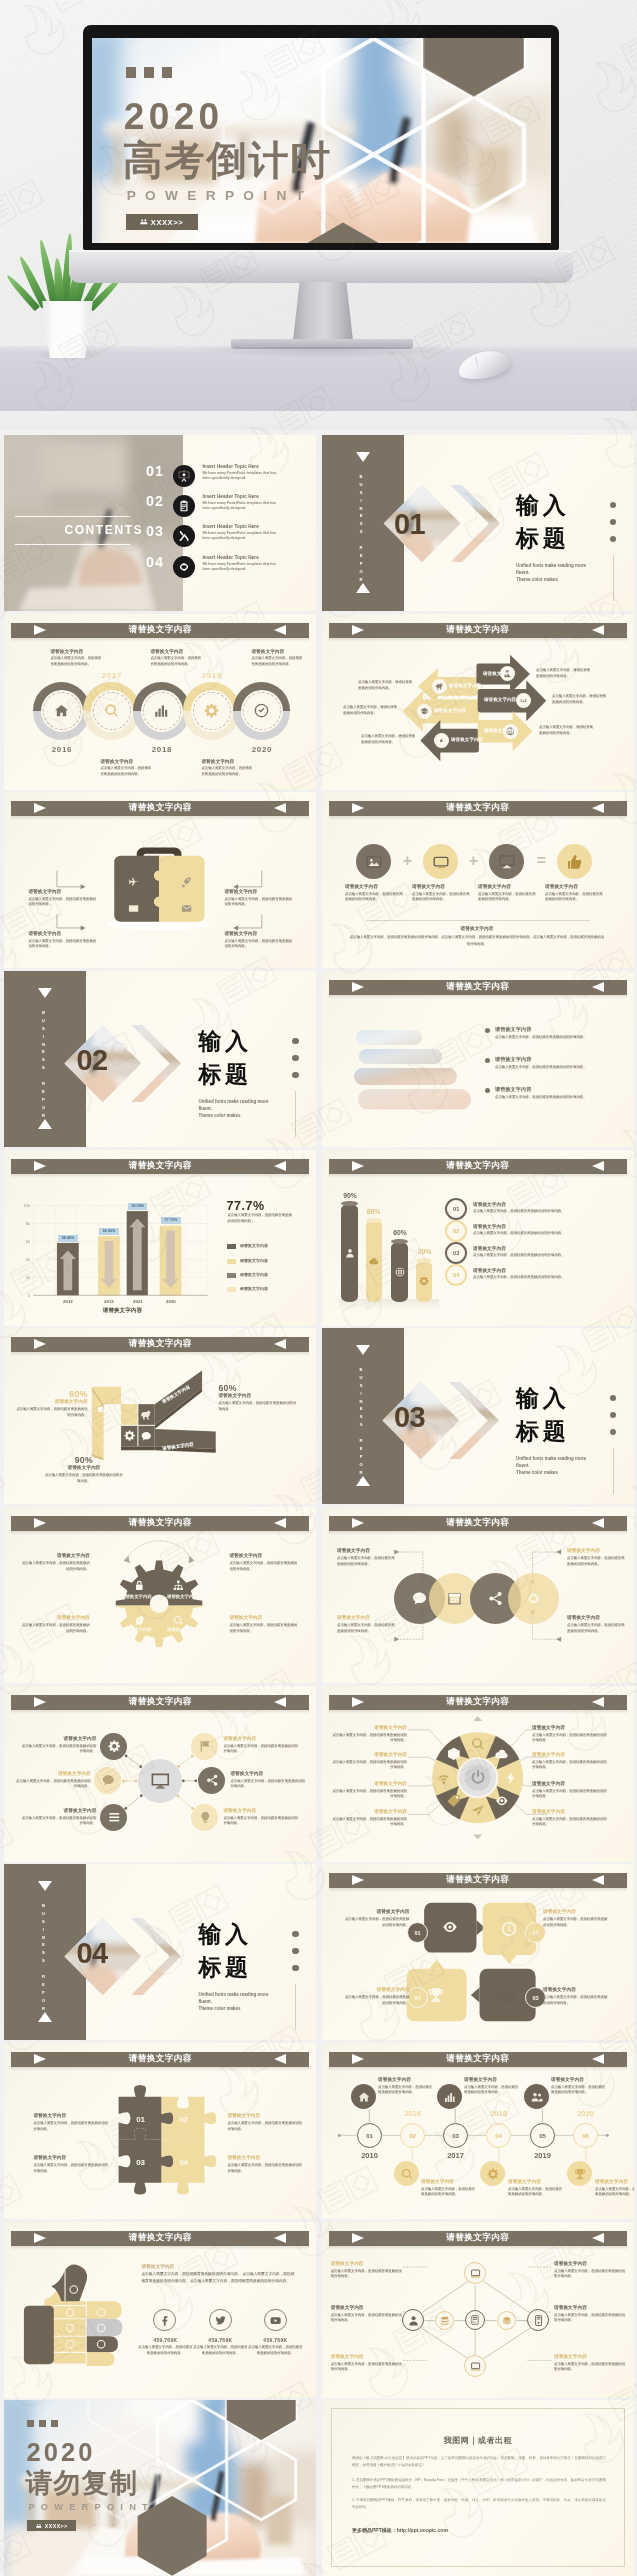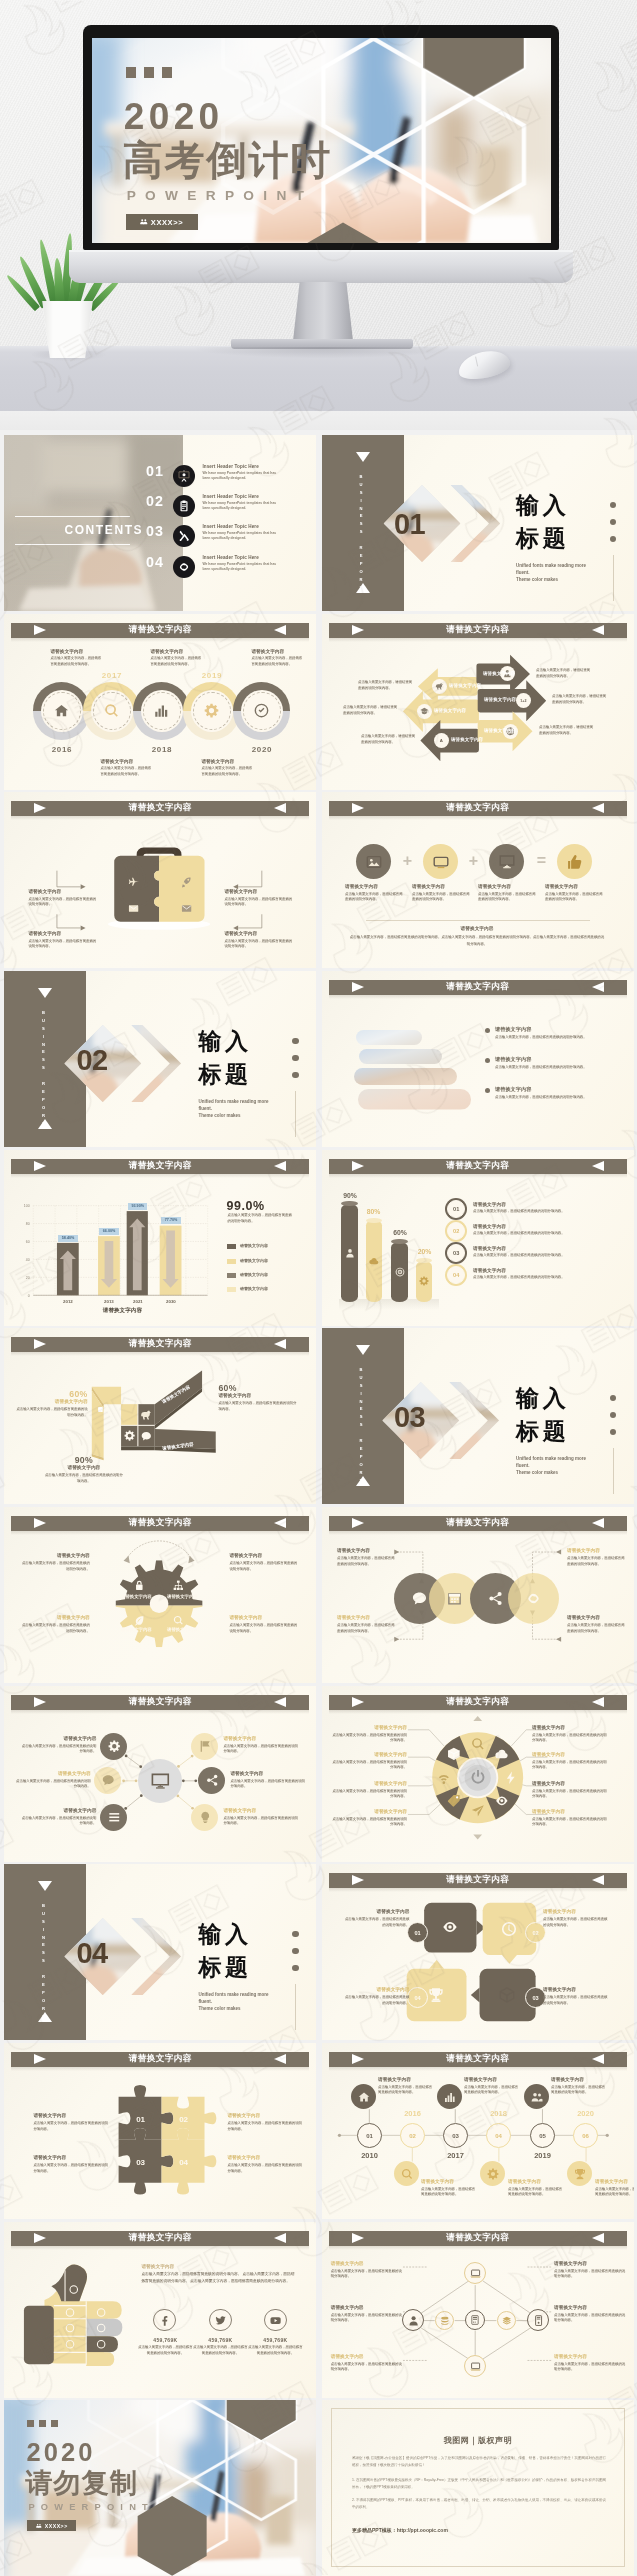--- a/index.html
+++ b/index.html
@@ -1170,21 +1170,21 @@
   </svg>
   <div class="ab" style="left:54px;top:85px;width:19.3px;height:6.8px;background:#bcd5e6;color:#4a6b86;font-size:3.7px;font-weight:700;text-align:center;line-height:6.8px">58.40%</div>
   <div class="ab" style="left:49px;top:149px;width:29px;text-align:center;font-size:4.4px;font-weight:700;color:#6e6557">2012</div>
   <div class="ab" style="left:95px;top:78px;width:19.3px;height:6.8px;background:#bcd5e6;color:#4a6b86;font-size:3.7px;font-weight:700;text-align:center;line-height:6.8px">66.00%</div>
   <div class="ab" style="left:90px;top:149px;width:29px;text-align:center;font-size:4.4px;font-weight:700;color:#6e6557">2013</div>
   <div class="ab" style="left:124px;top:53px;width:18.7px;height:6.8px;background:#bcd5e6;color:#4a6b86;font-size:3.7px;font-weight:700;text-align:center;line-height:6.8px">93.90%</div>
   <div class="ab" style="left:119px;top:149px;width:29px;text-align:center;font-size:4.4px;font-weight:700;color:#6e6557">2021</div>
   <div class="ab" style="left:157px;top:67px;width:19.3px;height:6.8px;background:#bcd5e6;color:#4a6b86;font-size:3.7px;font-weight:700;text-align:center;line-height:6.8px">77.70%</div>
   <div class="ab" style="left:152px;top:149px;width:29px;text-align:center;font-size:4.4px;font-weight:700;color:#6e6557">2030</div>
   <div class="ab" style="left:62px;top:157px;width:112px;text-align:center;font-size:5.6px;font-weight:700;color:#4e463a">请替换文字内容</div>
-  <div class="ab" style="left:222px;top:49px;font-size:12.5px;font-weight:700;color:#3b332a;letter-spacing:0.6px">99.0%</div>
+  <div class="ab" style="left:222px;top:49px;font-size:12.5px;font-weight:700;color:#3b332a;letter-spacing:0.6px">77.7%</div>
   <div class="p6" style="position:absolute;left:223px;top:63px;width:67px">点击输入简要文字内容，思括结炼言简意赅的说明分项内容。</div>
   <div class="ab" style="left:223px;top:93px">
     <div class="ab" style="left:0;top:0.6px;width:8.7px;height:5.6px;background:#6f6557"></div>
     <div class="ab" style="left:12.5px;top:0;width:62px;font-size:4px;font-weight:700;color:#6e6557;white-space:nowrap">请替换文字内容</div>
   </div>
   <div class="ab" style="left:223px;top:108px">
     <div class="ab" style="left:0;top:0.6px;width:8.7px;height:5.6px;background:#f0dca0"></div>
     <div class="ab" style="left:12.5px;top:0;width:62px;font-size:4px;font-weight:700;color:#6e6557;white-space:nowrap">请替换文字内容</div>
   </div>
   <div class="ab" style="left:223px;top:122px">
@@ -2077,20 +2077,20 @@
             <path d="M11 20v-3a5 5 0 0 1 5-5h2a5 5 0 0 1 5 5v3z"></path>
           </g>
         </svg>
     <span>XXXX&gt;&gt;</span>
   </div>
 </div>
 
 <div class="slide" style="left:322px;top:1965px">
   <div class="bg"></div>
   <div class="ab" style="left:8.7px;top:8px;width:294px;height:159px;border:0.6px solid #ddd3bd"></div>
-  <div class="ab" style="left:0;top:35px;width:312px;text-align:center;font-size:8px;font-weight:700;color:#6e6557;letter-spacing:0.6px">我图网｜版权声明</div>
+  <div class="ab" style="left:0;top:35px;width:312px;text-align:center;font-size:8px;font-weight:700;color:#6e6557;letter-spacing:0.6px">我图网｜或者出租</div>
   <div class="ab" style="left:30px;top:55px;width:254px;font-size:3.5px;line-height:2;color:#8b8274;text-align:justify">感谢您下载【我图网-办公创意区】提供的原创PPT作品，为了您和我图网以及原创作者的利益，请勿复制、传播、销售，否则将承担法律责任！我图网将对作品进行维权，按照传播下载次数进行十倍的索取赔偿！</div>
   <div class="ab" style="left:30px;top:77px;width:254px;font-size:3.5px;line-height:2;color:#8b8274;text-align:justify">1. 在我图网出售的PPT模板是免版税类（RF：Royalty-Free）正版受《中华人民共和国著作法》和《世界版权公约》的保护，作品的所有权、版权和著作权归我图网所有，下载的是PPT模板素材的使用权。</div>
   <div class="ab" style="left:30px;top:97px;width:254px;font-size:3.5px;line-height:2;color:#8b8274;text-align:justify">2. 不得将我图网的PPT模板、PPT素材，本身用于再出售，或者出租、出借、转让、分销、发布或者作为礼物供他人使用，不得转授权、出卖、转让本协议或本协议中的权利。</div>
   <div class="ab" style="left:30px;top:127px;font-size:5px;font-weight:700;color:#5f5648">更多精品PPT模板：http://ppt.ooopic.com</div>
 </div>
 </div>
 
 
 </body></html>

